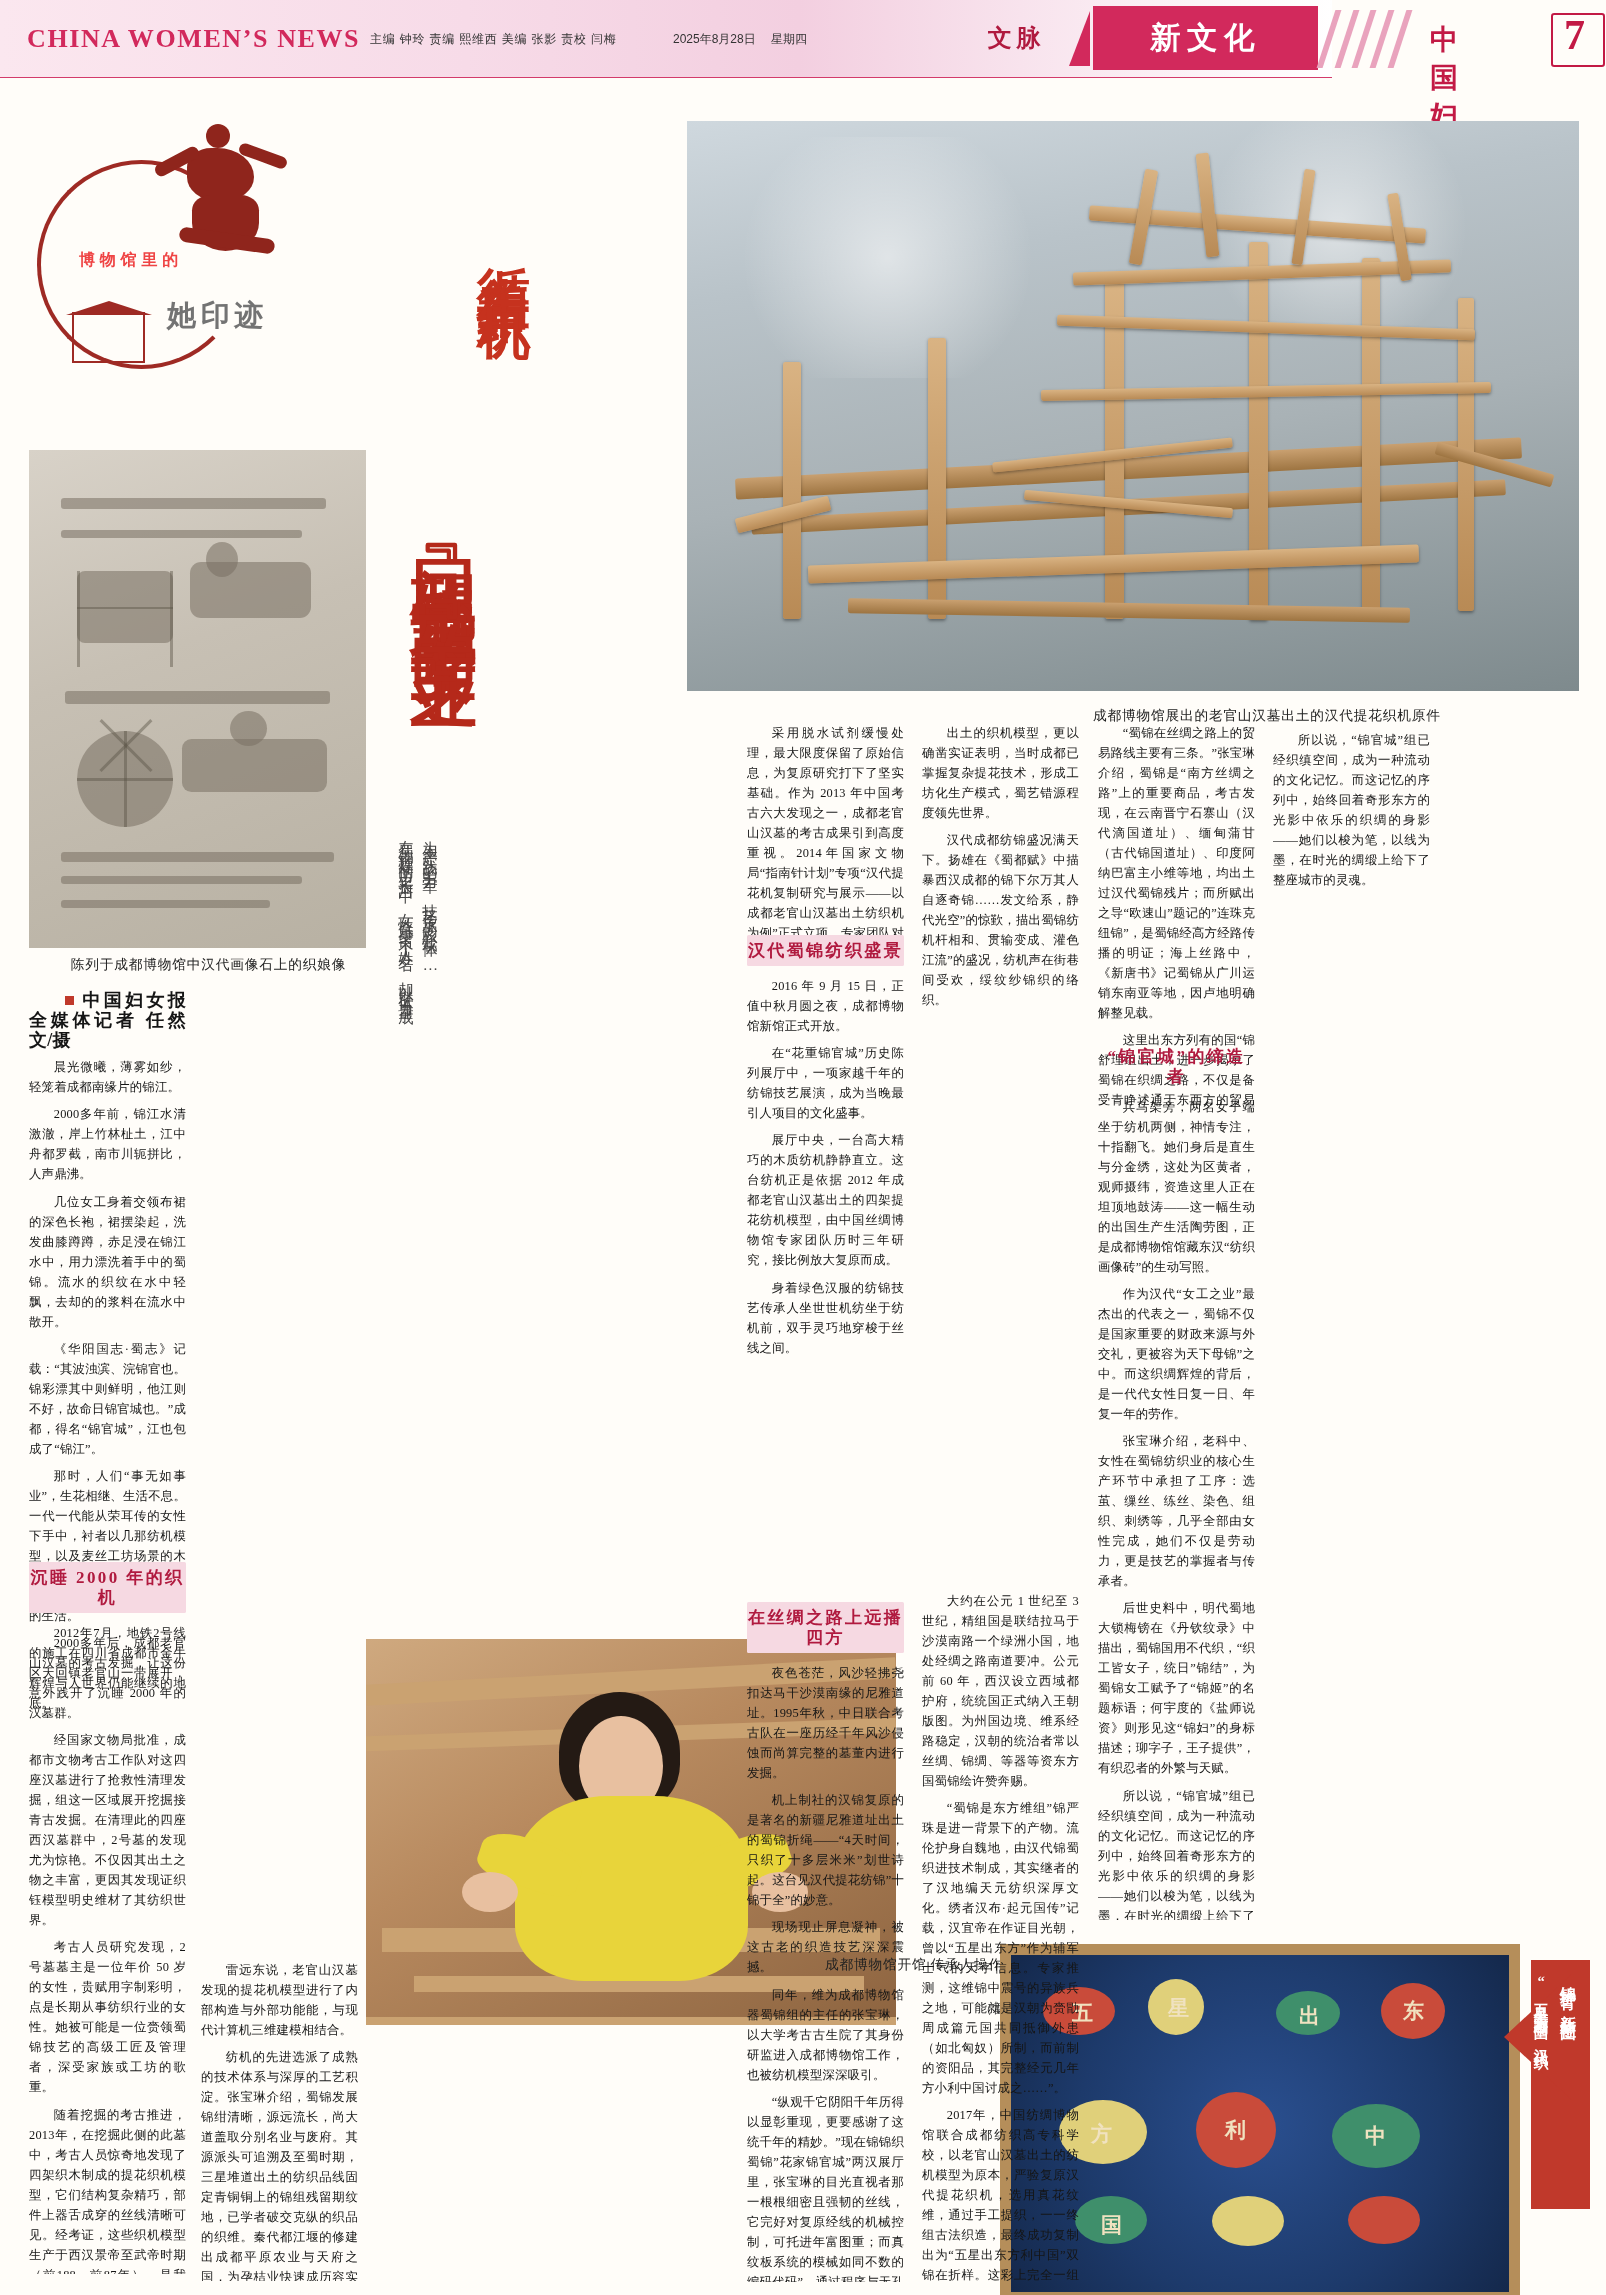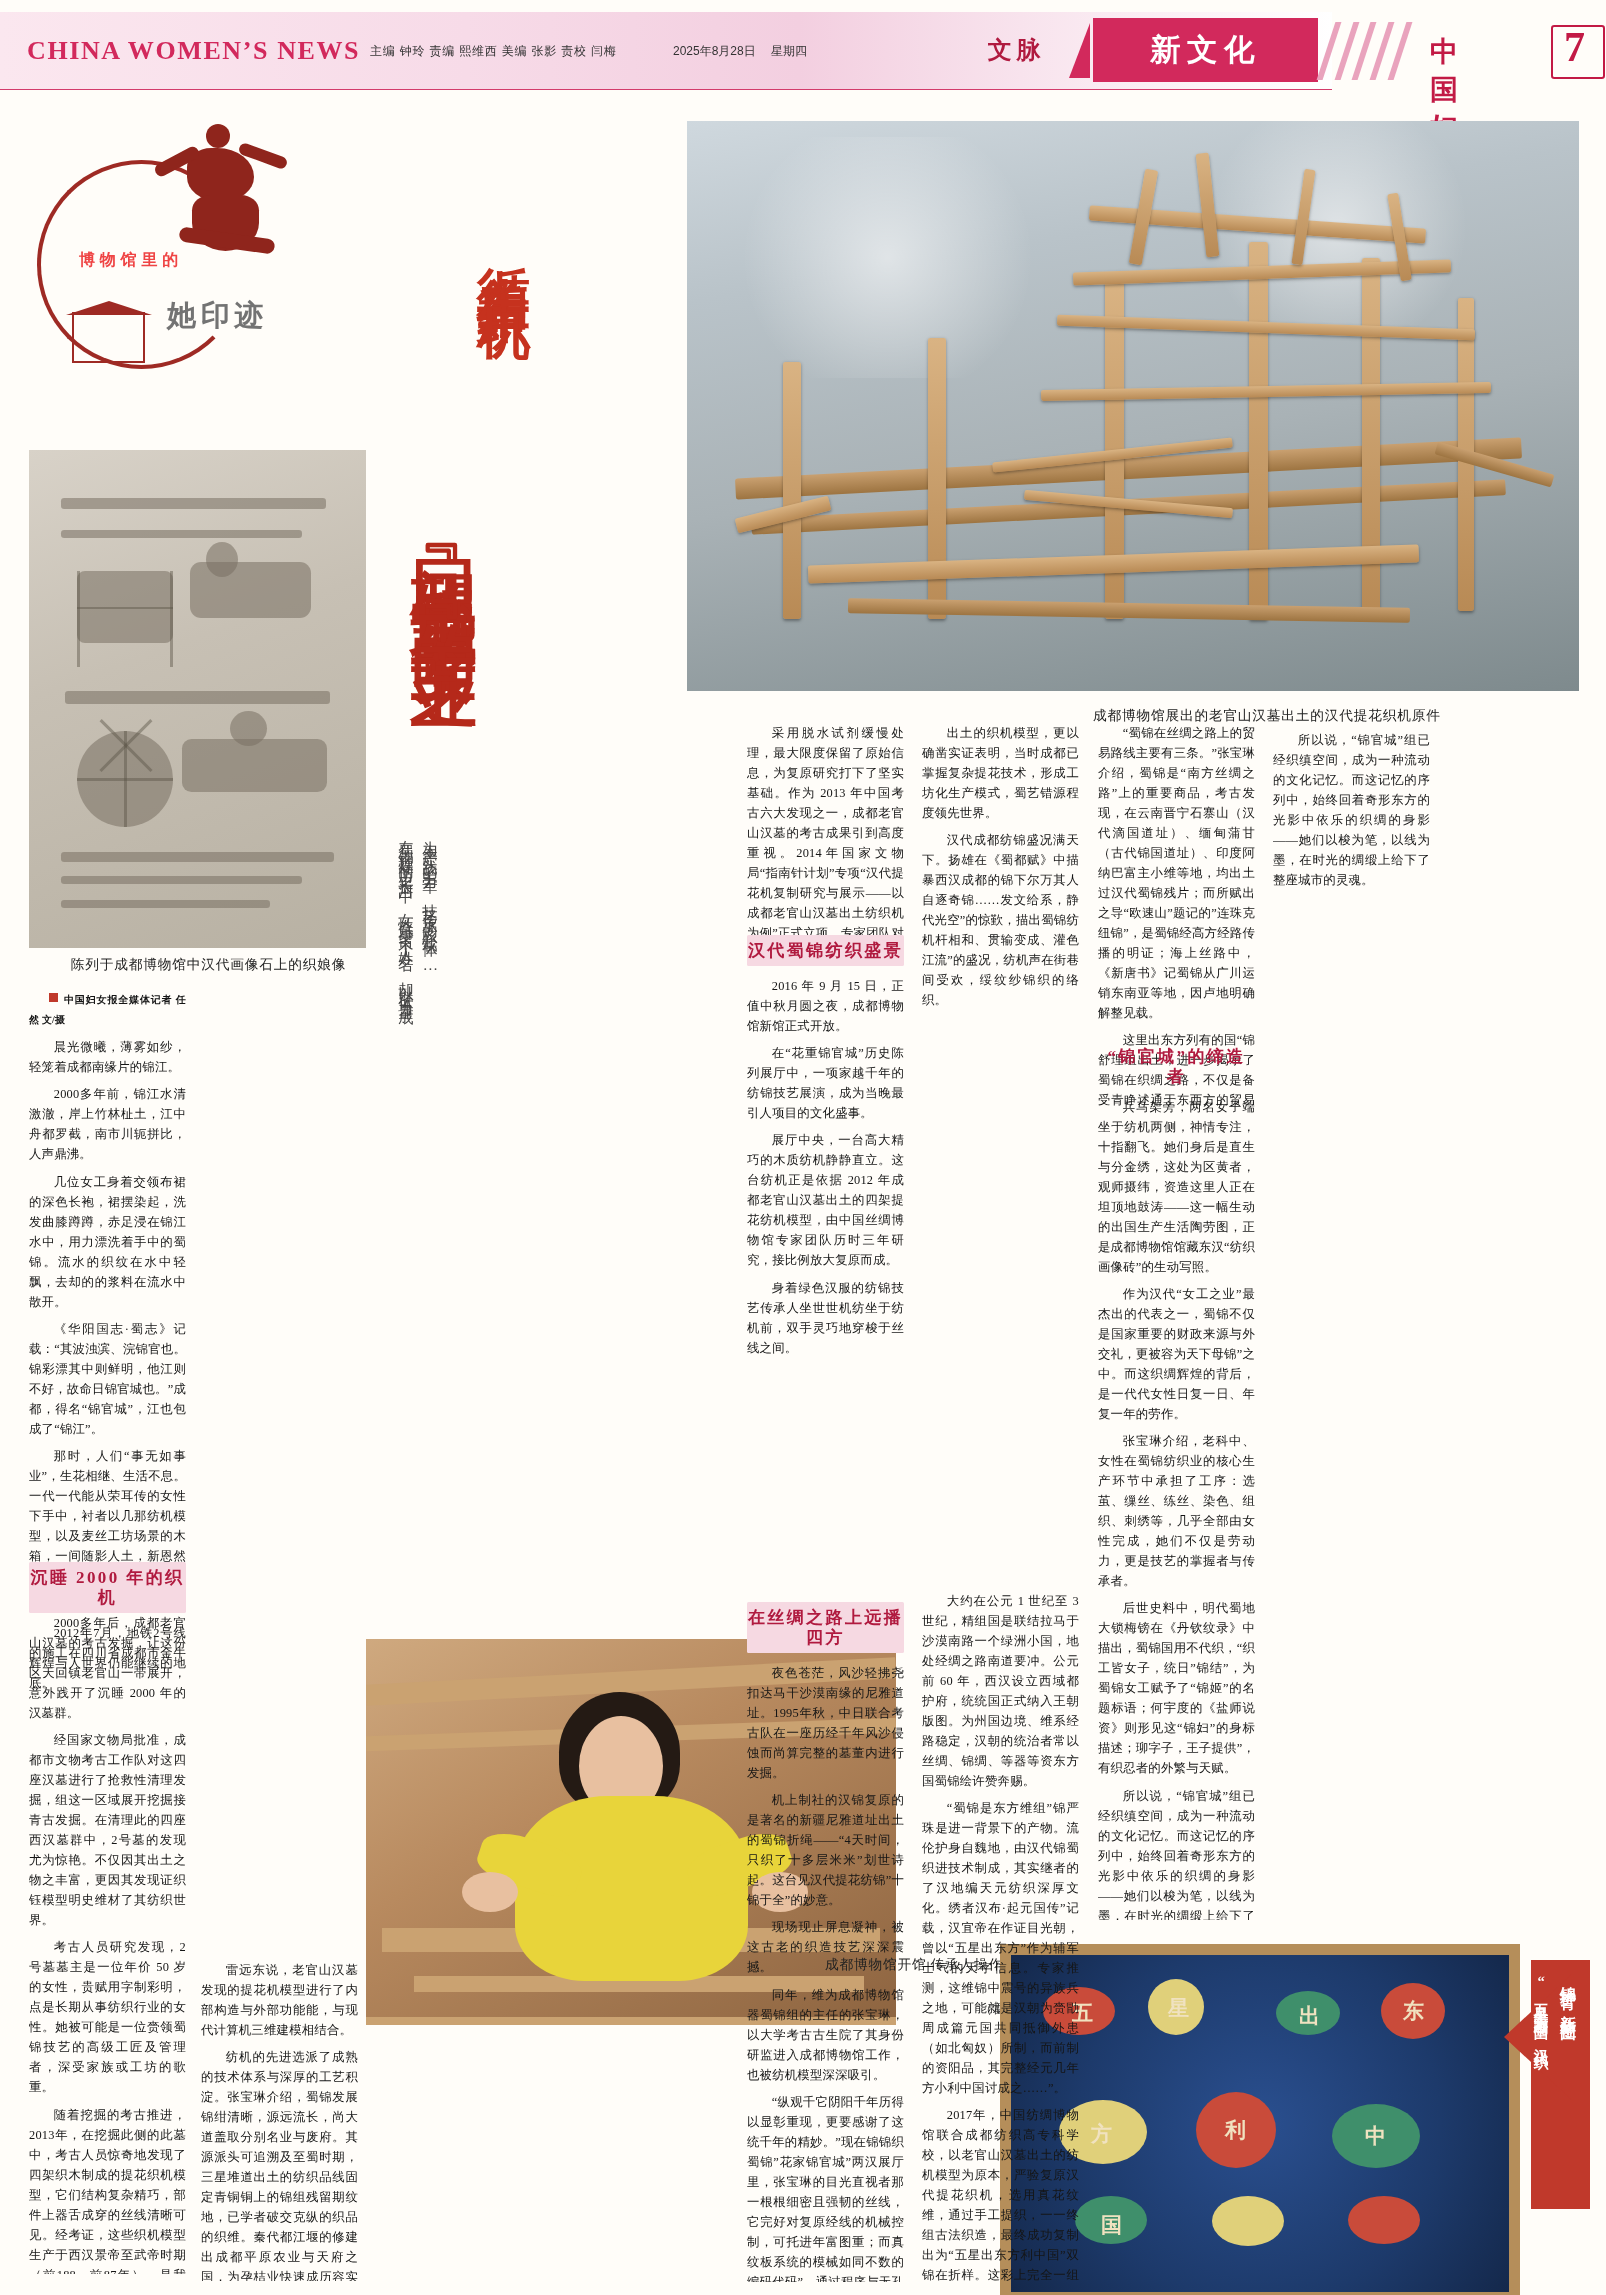--- a/index.html
+++ b/index.html
@@ -1,20 +1,20 @@
 <!DOCTYPE html>
 <html style="font-size:13px"><head>
 <meta charset="utf-8">
 <style>
   html,body{margin:0;padding:0;background:#fff;}
   body{width:1607px;height:2295px;font-family:"Liberation Serif",serif;color:#1a1a1a;overflow:hidden;position:relative;}
   .page{position:relative;width:1607px;height:2295px;background:#fffdf9;}
 
   
-  .masthead{position:absolute;left:0;top:12px;width:1332px;height:77px;background:linear-gradient(90deg,#fbe7ef 0%,#f7dbe8 35%,#f3cfe0 60%,#ffffff 100%);border-bottom:1.6px solid #d33b6b;}
+  .masthead{position:absolute;left:0;top:0;width:1332px;height:77px;background:linear-gradient(90deg,#fbe7ef 0%,#f7dbe8 35%,#f3cfe0 60%,#ffffff 100%);border-bottom:1.6px solid #d33b6b;}
   .mh-en{position:absolute;left:27px;top:24px;font-size:26px;letter-spacing:1.6px;font-weight:bold;color:#d2295c;font-family:"Liberation Serif",serif;}
   .mh-credits{position:absolute;left:370px;top:30.5px;font-size:12px;color:#333;letter-spacing:0.8px;font-family:"Liberation Sans",sans-serif;}
   .mh-date{position:absolute;left:673px;top:30.5px;font-size:12px;color:#333;font-family:"Liberation Sans",sans-serif;}
   .mh-date2{position:absolute;left:771px;top:30.5px;font-size:12px;color:#333;font-family:"Liberation Sans",sans-serif;}
   .mh-sec1{position:absolute;left:956px;top:19px;width:121px;height:39px;font-size:24px;font-weight:bold;color:#b01a3f;text-align:center;line-height:39px;letter-spacing:4.8px;}
   .mh-slash{position:absolute;left:1069px;top:11.2px;width:0;height:0;border-left:21px solid transparent;border-bottom:55px solid #d2295c;}
   .mh-sec2{position:absolute;left:1093px;top:6.4px;width:225px;height:64px;background:#d2295c;color:#fff;font-size:30.5px;font-weight:bold;text-align:center;line-height:64px;letter-spacing:6.4px;}
   .mh-bars{position:absolute;left:1326px;top:9.6px;width:96px;height:58px;}
   .mh-bars i{position:absolute;top:0;width:6.4px;height:58px;background:#e9a3bd;transform:skewX(-18deg);}
   .mh-paper{position:absolute;left:1430px;top:21px;font-size:28px;font-weight:bold;color:#c21a45;letter-spacing:3.2px;}
@@ -61,21 +61,21 @@
   .brocade .motif{position:absolute;color:#f0e2c0;font-weight:bold;font-size:21px;letter-spacing:1.6px;}
   .brocade .fl{position:absolute;border-radius:50%;}
 
   .arrow{position:absolute;left:1504px;top:1973px;width:0;height:0;border-top:64px solid transparent;border-bottom:64px solid transparent;border-left:0;border-right:69px solid #c0392b;}
   .arrowband{position:absolute;left:1531px;top:1960px;width:59px;height:249px;background:#c0392b;}
   .arrowtxt{position:absolute;writing-mode:vertical-rl;text-orientation:upright;color:#fff;font-size:16px;letter-spacing:3.2px;font-weight:bold;}
 
   
   .col{position:absolute;font-size:12.4px;line-height:20px;color:#151515;text-align:justify;letter-spacing:0.2px;}
   .col p{margin:0 0 7.2px 0;text-indent:2em;}
-  .byline{font-weight:bold;font-size:10px;margin-bottom:8px;text-indent:0;}
+  .byline{font-weight:bold;font-size:18px;margin-bottom:8px;text-indent:0;}
   .byline .sq{display:inline-block;width:8.8px;height:8.8px;background:#c0392b;margin-right:5.6px;vertical-align:0.8px;}
 
   .sechead{display:block;margin:11.2px 0 9.6px 0;padding:5.6px 0;background:#f6d9e2;color:#b01a3f;font-weight:bold;font-size:17px;text-align:center;letter-spacing:2.4px;text-indent:0;border-radius:1.6px;}
   .sechead2{display:block;margin:11.2px 0 9.6px 0;color:#b01a3f;font-weight:bold;font-size:17px;text-align:center;letter-spacing:2.4px;text-indent:0;}
 
   .credit{font-size:12px;color:#333;text-align:right;}
 </style>
 </head>
 <body>
 

